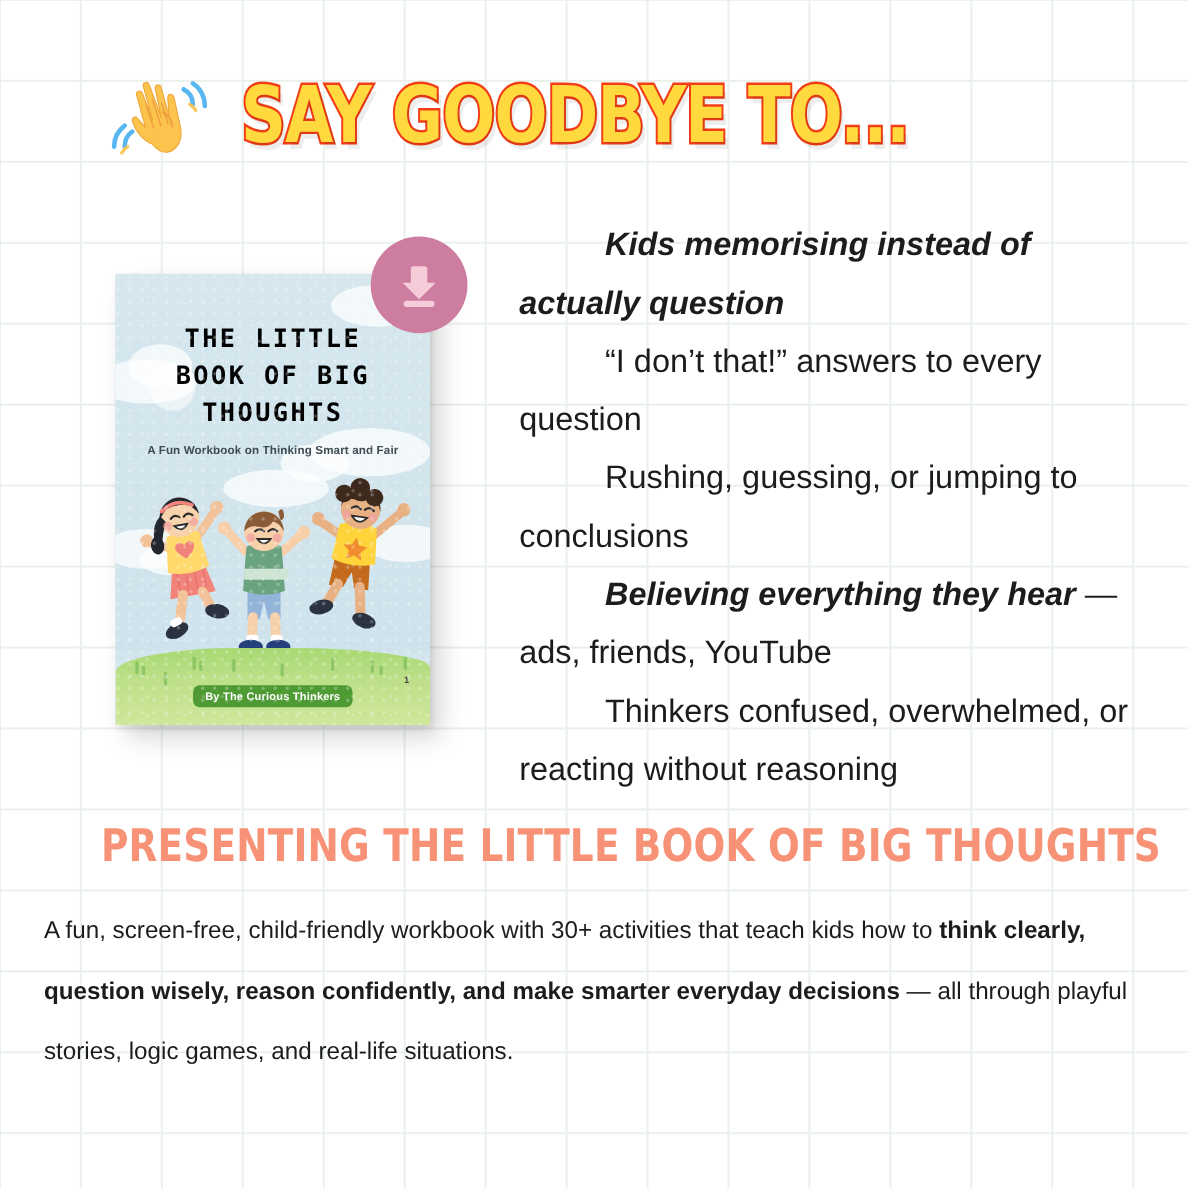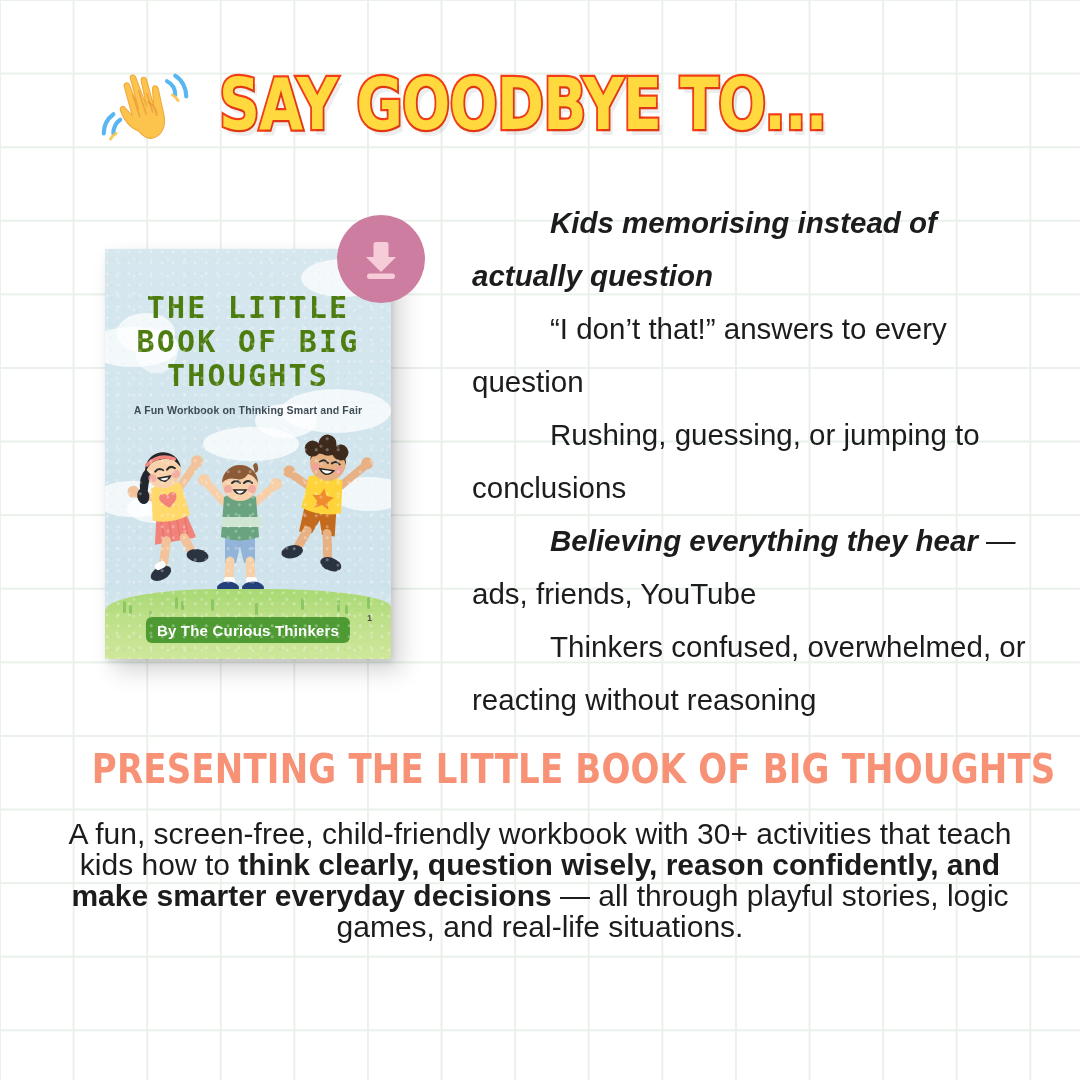--- a/index.html
+++ b/index.html
@@ -103,40 +103,40 @@
     background:#7fbf5a;
     border-radius:2px;
     opacity:.75;
   }
 
   .bk-title {
     position:absolute; left:0; right:0; top:42px;
     text-align:center;
     font-family:"DejaVu Sans Mono", monospace;
     font-weight:bold;
-    font-size:30px;
+    font-size:23px;
     line-height:34px;
     letter-spacing:2.2px;
-    color:#4d7c0f;
+    color:#000000;
   }
   .bk-sub {
     position:absolute; left:0; right:0; top:155px;
     text-align:center;
     font-family:"Liberation Sans", sans-serif;
     font-weight:bold;
     font-size:10.6px;
     letter-spacing:0.1px;
     color:#3c4a52;
   }
   .bk-byline {
     position:absolute; left:50%; bottom:16px;
     transform:translateX(-50%);
     background:#4e9a33;
     color:#ffffff;
-    font-size:15px;
+    font-size:10px;
     font-weight:bold;
     letter-spacing:0.2px;
     padding:4.5px 11px;
     border-radius:6px;
     white-space:nowrap;
   }
   .bk-pageno {
     position:absolute; right:19px; bottom:36px;
     font-size:8.5px; font-weight:bold; color:#4a4a4a;
   }
@@ -180,23 +180,23 @@
     letter-spacing:0.2px;
     color:#f79277;
     transform:scaleX(0.83);
     white-space:nowrap;
   }
 
   
   #description {
     position:absolute;
     left:40px; top:818px; width:1000px;
-    text-align:center;
-    font-size:30px;
-    line-height:31px;
+    text-align:left;
+    font-size:22px;
+    line-height:55px;
     color:#1c1c1c;
   }
   #description b { font-weight:bold; }
 </style>
 </head>
 <body>
 
 <div id="page">
 
   <div class="headline-row">

